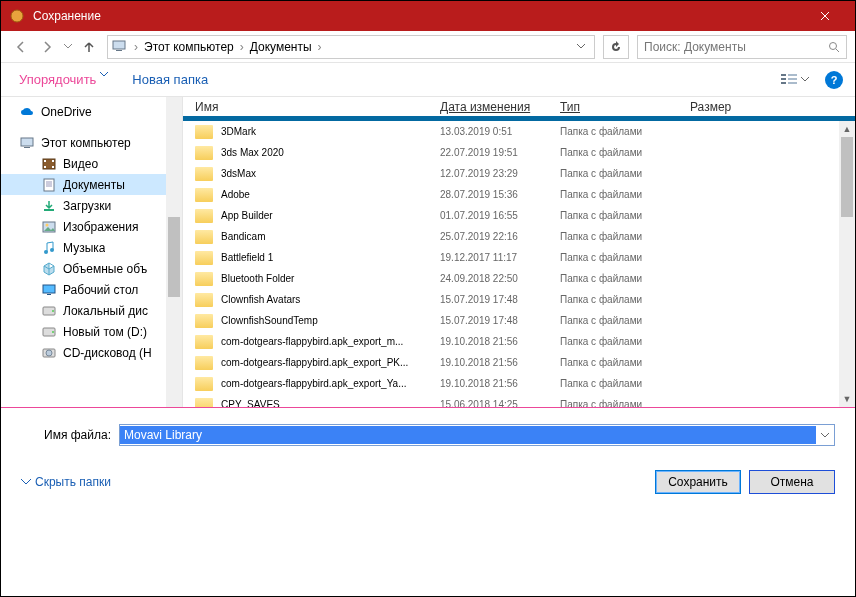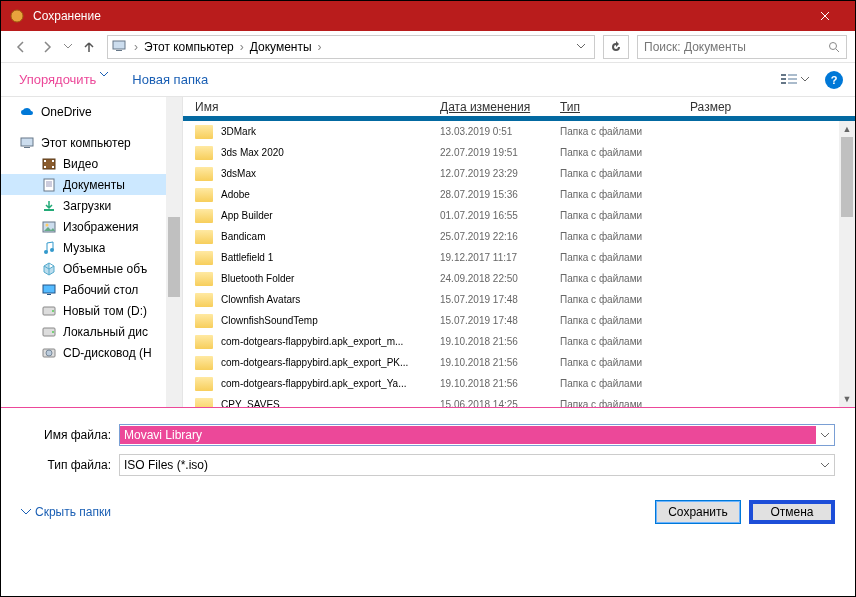--- a/index.html
+++ b/index.html
@@ -48,26 +48,26 @@
 .fl-scroll { position:absolute; right:0; top:24px; bottom:0; width:16px; background:#f0f0f0; }
 .fl-up { position:absolute; top:0; width:16px; height:16px; display:flex; align-items:center; justify-content:center; font-size:9px; color:#666;}
 .fl-down { position:absolute; bottom:0; width:16px; height:16px; display:flex; align-items:center; justify-content:center; font-size:9px; color:#666;}
 .fl-thumb { position:absolute; top:16px; width:12px; right:2px; height:80px; background:#c0c0c0; }
 .form { padding: 16px 20px 10px 20px; font-size: 12px; border-top: 1px solid #ec4899; }
 .form-row { display: flex; align-items: center; margin-bottom: 8px; }
 .form-label { width: 98px; text-align: right; padding-right: 8px; }
 .form-field { flex: 1; height: 22px; border: 1px solid #7a9fd4; display: flex; align-items: center; padding: 0; font-size: 12px; }
 .form-field.combo { border-color:#ccc; }
 .form-field .val { flex: 1; padding: 2px 4px; }
-.form-field .val.sel { background: #ec4899; color: #fff; }
+.form-field .val.sel { background: #3b82f6; color: #fff; }
 .form-field .dd { width: 18px; display: flex; justify-content: center; color: #666; cursor: pointer; }
 .bottom { display: flex; align-items: center; padding: 6px 20px 14px 20px; font-size: 12px; }
 .bottom .hide { color: #1a5fb4; cursor: pointer; display:flex; align-items:center; gap:4px; }
 .bottom .spacer { flex: 1; }
-.btn { min-width: 86px; height: 24px; border: 4px solid #1d4ed8; background: #e1e1e1; font-size: 12px; cursor: pointer; margin-left: 8px; }
+.btn { min-width: 86px; height: 24px; border: 1px solid #1d4ed8; background: #e1e1e1; font-size: 12px; cursor: pointer; margin-left: 8px; }
 .btn.primary { border: 1px solid #0078d7; box-shadow: inset 0 0 0 1px #6bb3ff; }
 svg { display: block; }
 </style>
 </head>
 <body>
 
 <div class="titlebar">
   <span class="icon">
     <svg width="14" height="14" viewBox="0 0 14 14">
         <circle cx="7" cy="7" r="6" fill="#e8a33d" stroke="#a06010"></circle>
@@ -247,30 +247,30 @@
           </span>
           <span class="label">Рабочий стол</span>
         </div>
         <div class="tree-item nested">
           <span class="ticon">
             <svg width="14" height="10" viewBox="0 0 14 10">
               <rect x="1" y="1" width="12" height="8" rx="1" fill="#ddd" stroke="#888"></rect>
               <circle cx="11" cy="5" r="1" fill="#5c5"></circle>
             </svg>
           </span>
-          <span class="label">Новый том (D:)</span>
+          <span class="label">Локальный дис</span>
         </div>
         <div class="tree-item nested">
           <span class="ticon">
             <svg width="14" height="10" viewBox="0 0 14 10">
               <rect x="1" y="1" width="12" height="8" rx="1" fill="#ddd" stroke="#888"></rect>
               <circle cx="11" cy="5" r="1" fill="#5c5"></circle>
             </svg>
           </span>
-          <span class="label">Локальный дис</span>
+          <span class="label">Новый том (D:)</span>
         </div>
         <div class="tree-item nested">
           <span class="ticon">
             <svg width="14" height="10" viewBox="0 0 14 10">
               <rect x="1" y="1" width="12" height="8" rx="1" fill="#ddd" stroke="#888"></rect>
               <circle cx="7" cy="5" r="3" fill="#bcd" stroke="#789"></circle>
             </svg>
           </span>
           <span class="label">CD-дисковод (H</span>
         </div>
@@ -385,31 +385,20 @@
     <div class="form-label">Имя файла:</div>
     <div class="form-field">
       <span class="val sel">Movavi Library</span>
       <span class="dd">
           <svg width="8" height="5" viewBox="0 0 8 5">
             <path d="M0 0 L4 4 L8 0" stroke="#666" fill="none"></path>
           </svg>
         </span>
     </div>
   </div>
-  <div class="form-row">
-    <div class="form-label">Тип файла:</div>
-    <div class="form-field combo">
-      <span class="val">ISO Files (*.iso)</span>
-      <span class="dd">
-          <svg width="8" height="5" viewBox="0 0 8 5">
-            <path d="M0 0 L4 4 L8 0" stroke="#666" fill="none"></path>
-          </svg>
-        </span>
-    </div>
-  </div>
 </div>
 
 <div class="bottom">
   <div class="hide">
     <svg width="10" height="6" viewBox="0 0 10 6">
         <path d="M0 0 L5 5 L10 0" stroke="#1a5fb4" fill="none"></path>
       </svg>
     <span>Скрыть папки</span>
   </div>
   <div class="spacer"></div>

